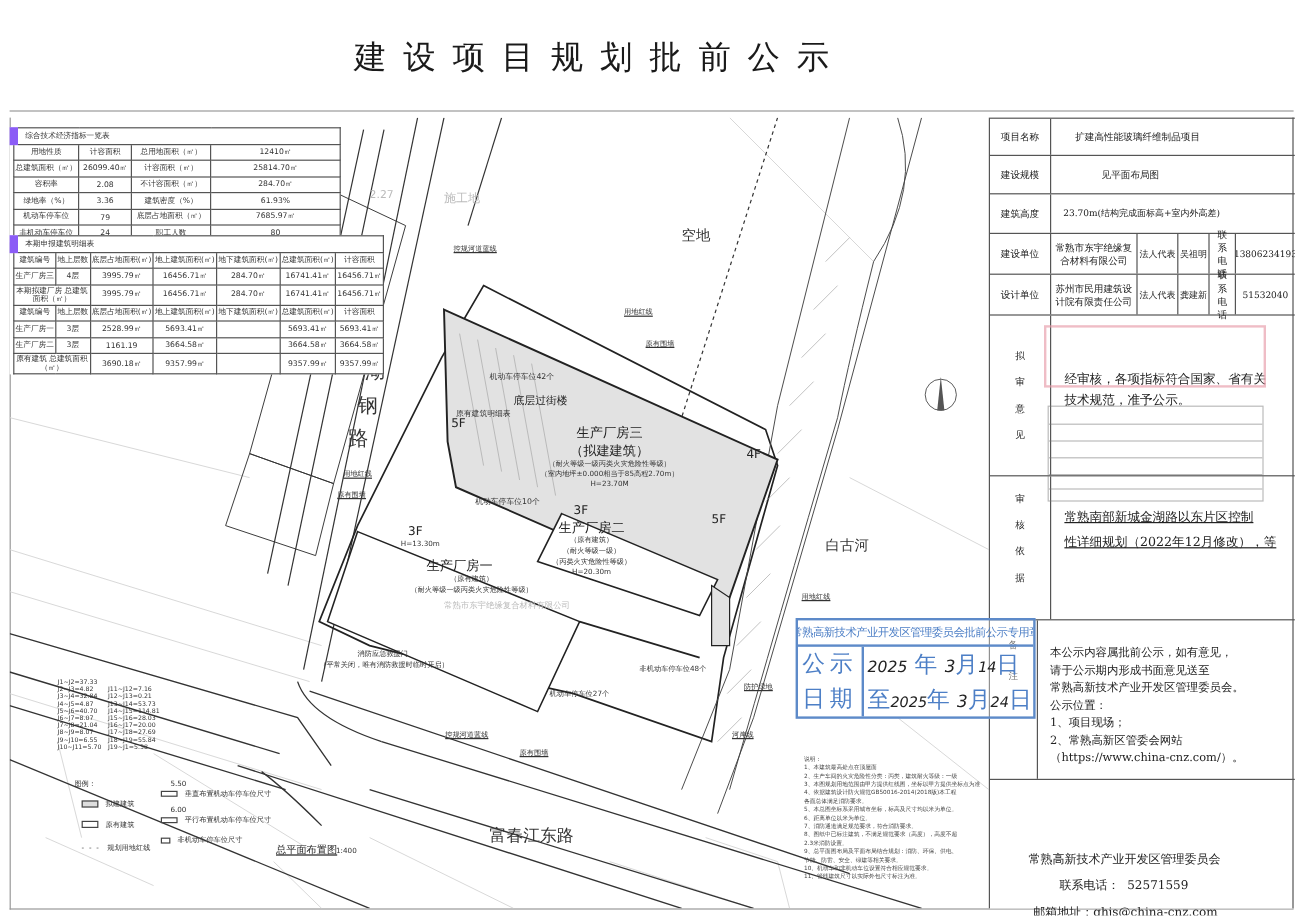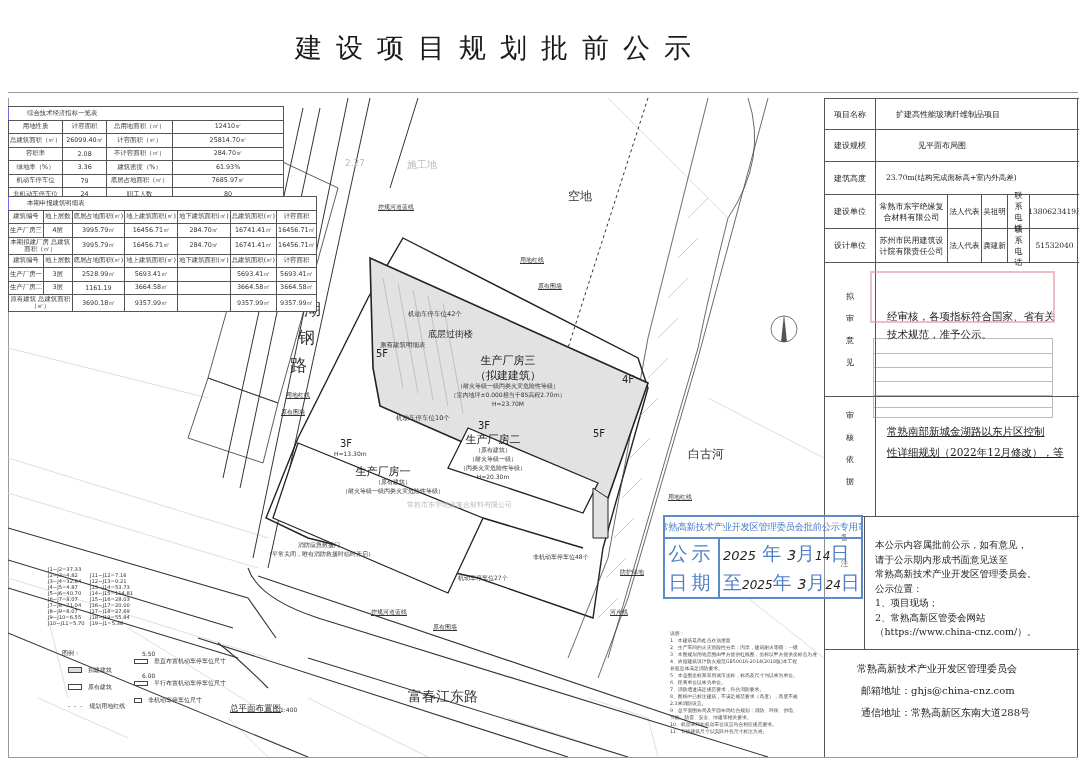--- a/index.html
+++ b/index.html
@@ -13,30 +13,30 @@
   }
   .title-rule { position: absolute; left: 8px; top: 92px; width: 1070px; height: 1px; background: #9a9a9a; }
   .frame-left { position: absolute; left: 8px; top: 98px; width: 1px; height: 660px; background: #999; }
   .frame-bottom { position: absolute; left: 8px; top: 757px; width: 1070px; height: 1px; background: #999; }
 
   
   .map { position: absolute; left: 8px; top: 98px; width: 816px; height: 659px; overflow: hidden; }
   .map svg { position: absolute; left: 0; top: 0; }
   .maplbl { position: absolute; font-family: "DejaVu Sans", "Liberation Sans", sans-serif; color: #222; white-space: nowrap; }
   .tiny { font-size: 6px; color: #333; }
-  .small { font-size: 7px; color: #333; margin-left: 37px; }
+  .small { font-size: 7px; color: #333; }
   .road { font-size: 17px; color: #333; font-family: "DejaVu Serif", "Liberation Serif", serif; }
   .bldg { font-size: 11px; color: #222; text-align: center; }
   .floor { font-size: 10px; color: #222; text-align: right; }
   .faint { color: #bbb; }
 
   
   .tbl { position: absolute; left: 8px; border-collapse: collapse; font-family: "DejaVu Sans", "Liberation Sans", sans-serif; font-size: 6.4px; color: #333; background: #fff; }
   .tbl td { border: 1px solid #555; text-align: center; padding: 0 1px; height: 13.5px; white-space: nowrap; }
-  .tbl td.sec { text-align: left; padding-left: 18px; border-left: 1px solid #8b5cf6; }
+  .tbl td.sec { text-align: left; padding-left: 6px; border-left: 7px solid #8b5cf6; }
   .tbl .r2 td { height: 17px; line-height: 7px; }
 
   
   .panel { position: absolute; left: 824px; top: 98px; width: 254px; height: 659px; border-left: 1px solid #555; border-right: 1px solid #555; background: #fff; font-size: 8px; }
   .prow { position: absolute; left: 0; width: 254px; border-bottom: 1px solid #555; }
   .plabel { position: absolute; left: 0; top: 0; width: 51px; height: 100%; border-right: 1px solid #555; display: flex; align-items: center; justify-content: center; font-size: 8px; }
   .pval { position: absolute; left: 51px; top: 0; right: 0; height: 100%; display: flex; align-items: center; padding-left: 10px; font-size: 8px; }
   .vlabel { position: absolute; left: 0; top: 0; width: 51px; height: 100%; border-right: 1px solid #555; display: flex; flex-direction: column; align-items: center; justify-content: center; font-size: 8px; line-height: 22px; }
   .cell { position: absolute; top: 0; height: 100%; border-right: 1px solid #555; display: flex; align-items: center; justify-content: center; text-align: center; font-size: 8px; line-height: 11px; }
   .opinion { position: absolute; left: 62px; font-size: 10.5px; line-height: 18px; }
@@ -474,21 +474,22 @@
       <div>请于公示期内形成书面意见送至</div>
       <div>常熟高新技术产业开发区管理委员会。</div>
       <div>公示位置：</div>
       <div>1、项目现场；</div>
       <div>2、常熟高新区管委会网站</div>
       <div>（https://www.china-cnz.com/）。</div>
     </div>
   </div>
 
   <div class="footer" style="top:560px;">
-    <div style="padding-left:32px;">常熟高新技术产业开发区管理委员会</div>
+    <div style="padding-left:32px;margin-top:48px;">常熟高新技术产业开发区管理委员会</div>
+    <div style="padding-left:58px;"><span>联系电话：</span>&nbsp;&nbsp;<span>52571559</span></div>
     <div style="padding-left:36px;"><span>邮箱地址：</span><span>ghjs@china-cnz.com</span></div>
     <div style="padding-left:36px;"><span>通信地址：</span><span>常熟高新区东南大道288号</span></div>
   </div>
 </div>
 
 <div class="stamp-red"></div>
 <div class="stamp-grey">
   <div class="ln" style="top:14px"></div>
     <div class="ln" style="top:28px"></div>
     <div class="ln" style="top:42px"></div>

